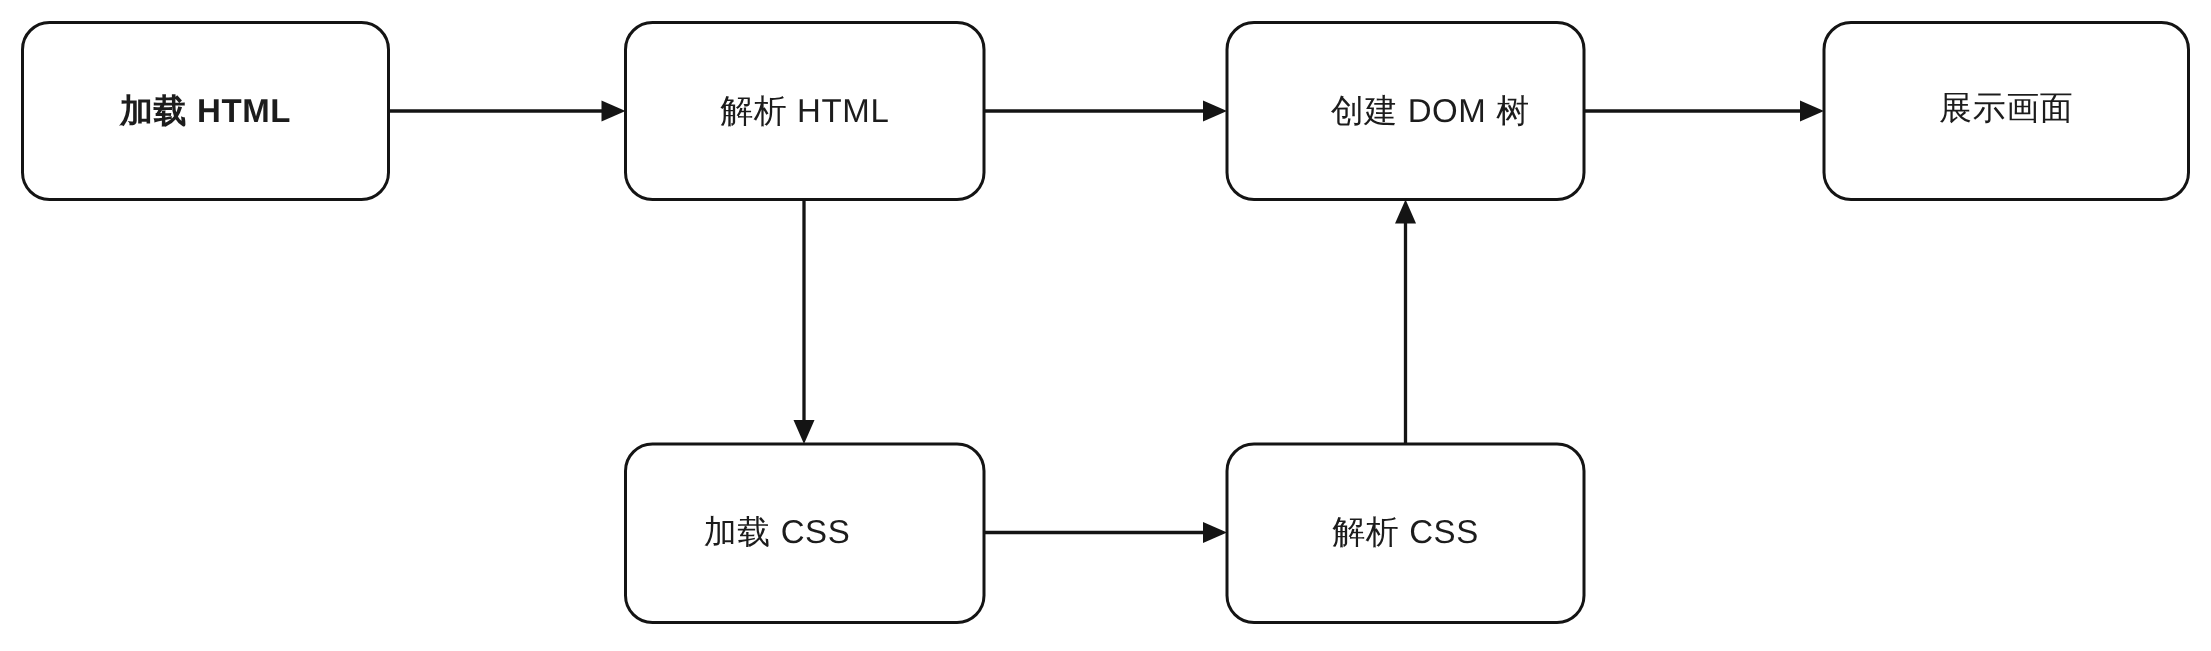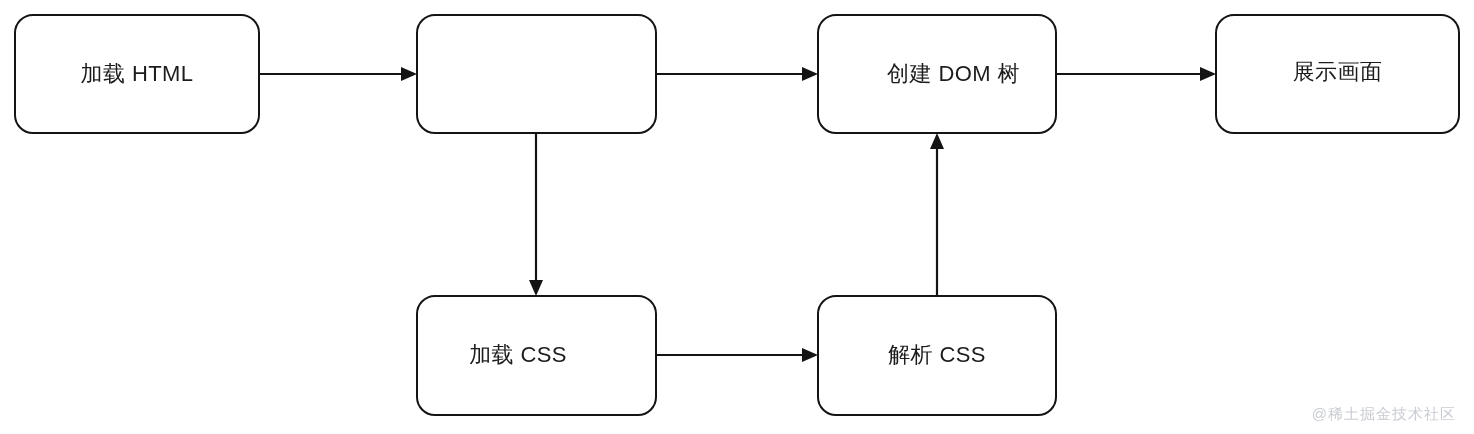--- a/index.html
+++ b/index.html
@@ -107,26 +107,26 @@
       </g>
 
       <g>
         <line class="edge-line" x1="937" y1="296" x2="937" y2="142"></line>
         <polygon class="arrow-head" points="937,133 930,149 944,149"></polygon>
       </g>
 
     </g>
   </svg>
 
-  <div class="node-label" style="left:15px;  top:15px;  width:244px; height:118px;">加载 HTML</div>
+  <div class="node-label" style="left:15px;  top:15px;  width:244px; height:118px;font-weight:bold;">加载 HTML</div>
 
+  <div class="node-label" style="left:417px; top:15px;  width:239px; height:118px;">解析 HTML</div>
 
   <div class="node-label" style="left:818px; top:15px;  width:271px; height:118px;">创建 DOM 树</div>
 
   <div class="node-label" style="left:1216px; top:15px; width:243px; height:118px;font-family:Liberation Mono, monospace;">展示画面</div>
 
   <div class="node-label" style="left:417px; top:296px; width:202px; height:119px;">加载 CSS</div>
 
   <div class="node-label" style="left:818px; top:296px; width:238px; height:119px;border-radius:13px;">解析 CSS</div>
 
-  <div class="watermark">@稀土掘金技术社区</div>
 
 </div>
 
 </body></html>

